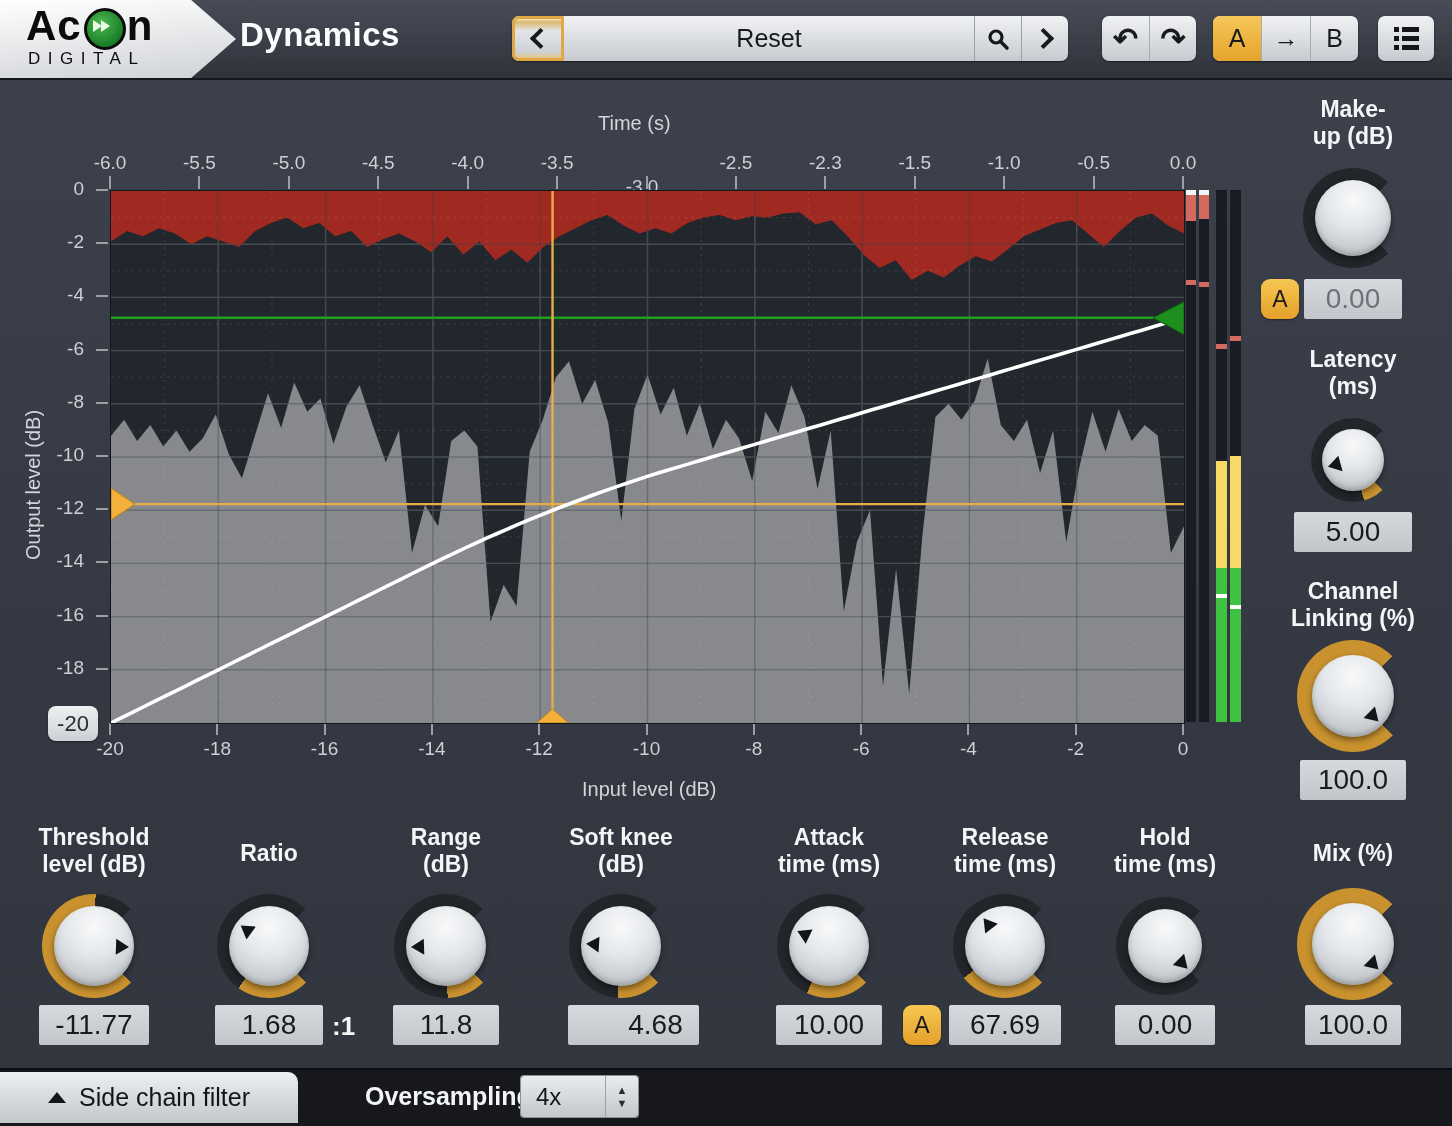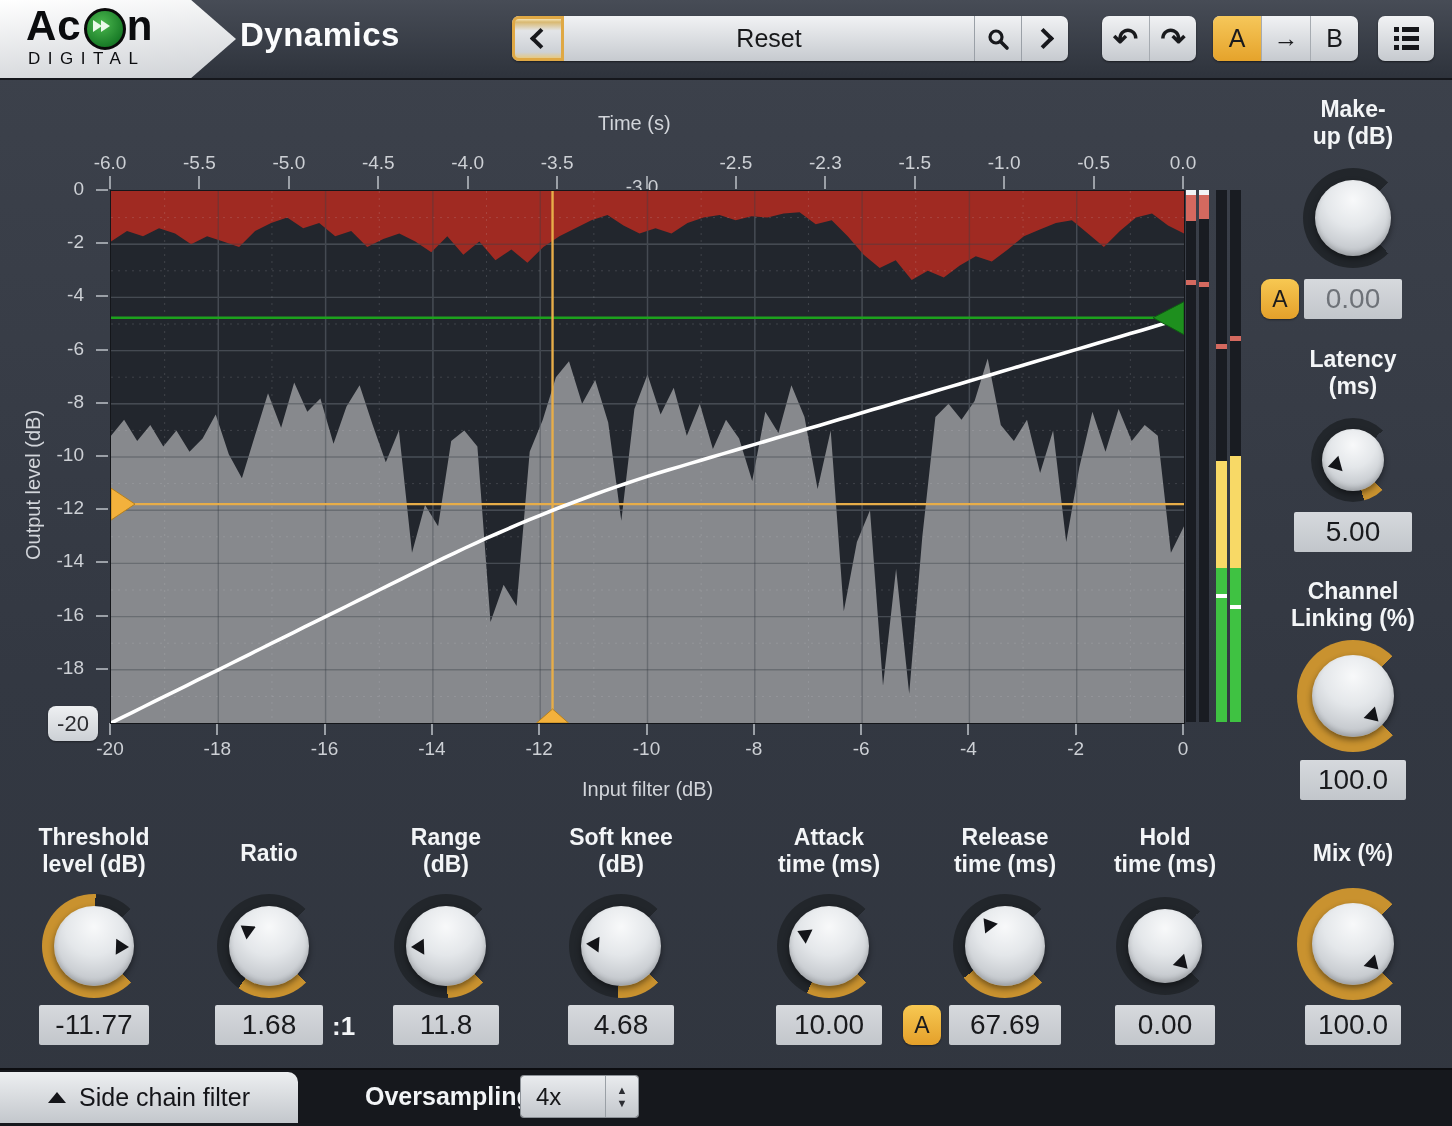--- a/index.html
+++ b/index.html
@@ -156,21 +156,21 @@
               <i class="dot"></i>
               <i class="bar"></i>
             </span>
         </span>
       </div>
     </div>
   </div>
 
   <div class="axis-label" style="left:598px;top:112px;">Time (s)</div>
   <div class="axis-label ylabel" style="left:22px;top:560px;">Output level (dB)</div>
-  <div class="axis-label" style="left:582px;top:778px;">Input filter (dB)</div>
+  <div class="axis-label" style="left:582px;top:778px;">Input level (dB)</div>
   <div id="axis-ticks">
       <div class="tick-label" style="left:110px;top:152px;">-6.0</div>
       <div class="tick-mark" style="left:109px;top:176px;width:2px;height:13px;"></div>
       <div class="tick-label" style="left:199.41666666666669px;top:152px;">-5.5</div>
       <div class="tick-mark" style="left:198.41666666666669px;top:176px;width:2px;height:13px;"></div>
       <div class="tick-label" style="left:288.83333333333337px;top:152px;">-5.0</div>
       <div class="tick-mark" style="left:287.83333333333337px;top:176px;width:2px;height:13px;"></div>
       <div class="tick-label" style="left:378.25px;top:152px;">-4.5</div>
       <div class="tick-mark" style="left:377.25px;top:176px;width:2px;height:13px;"></div>
       <div class="tick-label" style="left:467.6666666666667px;top:152px;">-4.0</div>
@@ -363,21 +363,21 @@
       <div class="vbox" style="left:393px;top:1005px;width:106px;">11.8</div>
       <div class="ctl-label" style="left:506px;top:824px;">Soft knee
 (dB)</div>
       <div class="knob" style="left:569px;top:894px;width:104px;height:104px;">
         <div class="arc" style="background: conic-gradient(from 135deg, rgb(201, 146, 47) 0deg, rgb(201, 146, 47) 48.6deg, rgb(34, 38, 43) 48.6deg, rgb(34, 38, 43) 270deg, transparent 270deg, transparent 360deg);"></div>
         <div class="face" style="inset: 12px;"></div>
         <div class="ptrw" style="inset: 12px; transform: rotate(-86.4deg);">
           <div class="ptr"></div>
         </div>
       </div>
-      <div class="vbox" style="left:568px;top:1005px;width:106px;">4.68</div>
+      <div class="vbox" style="left:568px;top:1005px;width:87px;padding-left:44px;">4.68</div>
       <div class="ctl-label" style="left:714px;top:824px;">Attack
 time (ms)</div>
       <div class="knob" style="left:777px;top:894px;width:104px;height:104px;">
         <div class="arc" style="background: conic-gradient(from 135deg, rgb(201, 146, 47) 0deg, rgb(201, 146, 47) 70.2deg, rgb(34, 38, 43) 70.2deg, rgb(34, 38, 43) 270deg, transparent 270deg, transparent 360deg);"></div>
         <div class="face" style="inset: 12px;"></div>
         <div class="ptrw" style="inset: 12px; transform: rotate(-64.8deg);">
           <div class="ptr"></div>
         </div>
       </div>
       <div class="vbox" style="left:776px;top:1005px;width:106px;">10.00</div>

